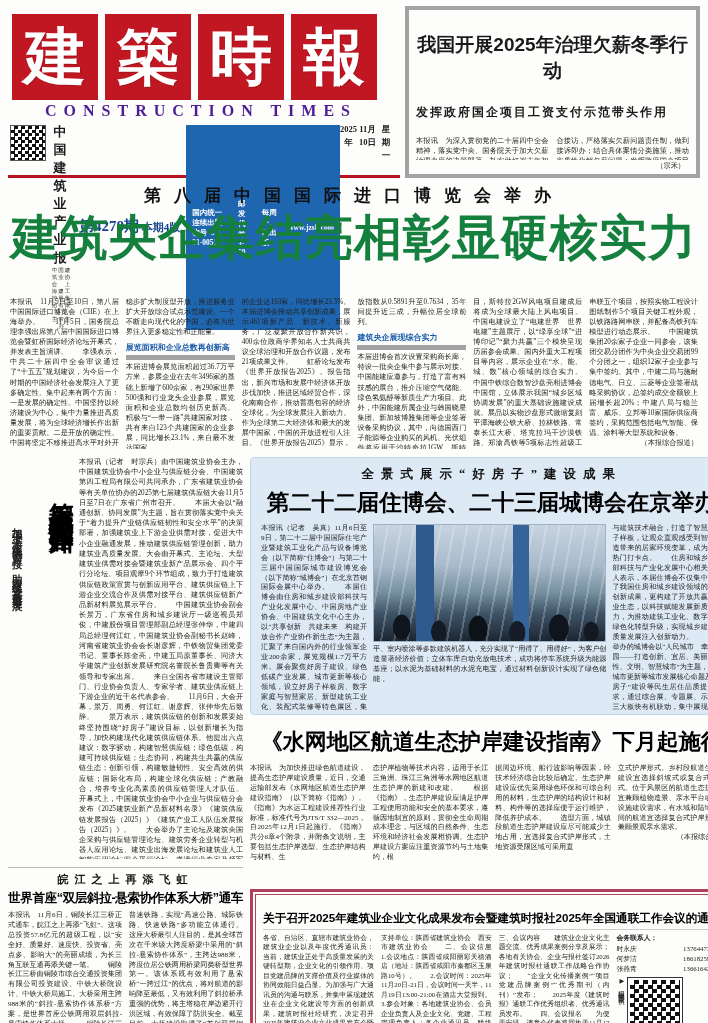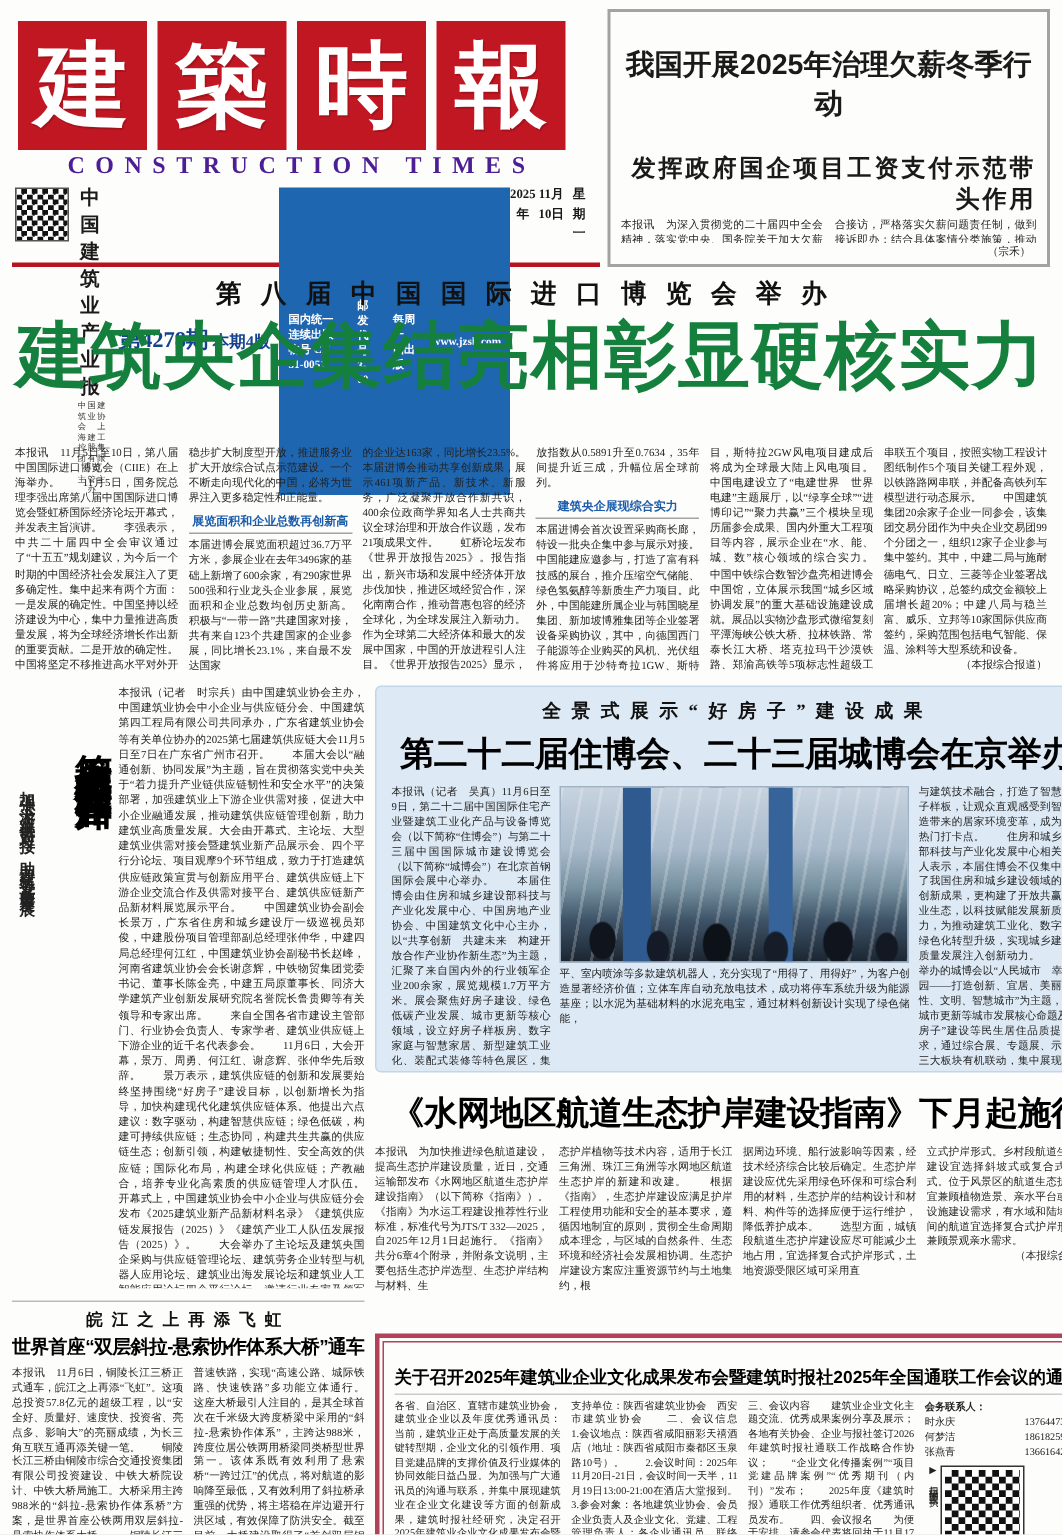--- a/index.html
+++ b/index.html
@@ -25,38 +25,38 @@
   .paper-type{text-align:center;flex:1;}
   .paper-type .pt1{font-size:13px;font-weight:bold;letter-spacing:3px;}
   .paper-type .pt2{font-size:5.5px;color:#333;letter-spacing:1px;}
   .issue{font-size:11px;color:#15418f;font-weight:bold;white-space:nowrap;padding:0 6px;}
   .issue b{font-size:15px;font-family:"Liberation Serif",serif;}
   .blue-bar{background:#1f66b0;color:#fff;font-size:7.5px;display:flex;gap:10px;
             justify-content:space-around;align-items:center;padding:2px 6px;margin-top:2px;font-weight:bold;}
   .datebox{width:54px;text-align:center;font-size:8.5px;font-weight:bold;line-height:1.5;
            display:flex;justify-content:center;}
   
-  .mast-right{flex:1;border:2px solid #a3a3a3;margin-left:5px;padding:6px 7px 3px;display:flex;flex-direction:column;}
+  .mast-right{flex:1;border:4px solid #a3a3a3;margin-left:5px;padding:6px 7px 3px;display:flex;flex-direction:column;}
   .wage-title{font-family:"Liberation Sans",sans-serif;font-weight:bold;font-size:19px;
               text-align:center;letter-spacing:0;}
-  .wage-sub{font-size:16px;font-weight:bold;text-align:right;letter-spacing:2px;margin:4px 0 1px;}
+  .wage-sub{font-size:12px;font-weight:bold;text-align:left;letter-spacing:2px;margin:4px 0 15px;}
   .wage-body{flex:1;display:flex;gap:8px;overflow:hidden;}
   .wage-col{flex:1;font-size:7.2px;line-height:1.42;text-align:justify;color:#222;}
   .wage-byline{text-align:right;font-size:7.2px;padding:1px 4px 0 0;color:#222;}
 
   
   .lead{padding:6px 2px 4px;}
   .lead-kicker{text-align:center;font-family:"Liberation Sans",sans-serif;font-size:17px;
                letter-spacing:13px;font-weight:bold;color:#111;}
   .lead-headline{text-align:center;font-family:"Liberation Sans",sans-serif;font-weight:900;
                  font-size:48px;letter-spacing:1px;line-height:1.12;margin-top:4px;color:#15803d;}
   .lead-cols{display:flex;gap:7px;margin-top:9px;height:152px;overflow:hidden;}
   .lead-col{flex:1;font-size:7.2px;line-height:1.4;text-align:justify;color:#222;}
-  .subhead{display:block;text-align:center;color:#1b5cab;font-weight:bold;font-size:8px;
-           font-family:"Liberation Sans",sans-serif;border-bottom:1px solid #a3a3a3;
+  .subhead{display:block;color:#1b5cab;font-weight:bold;font-size:8px;
+           font-family:"Liberation Sans",sans-serif;border-bottom:5px solid #a3a3a3;
            padding:3px 0 2px;margin:2px 0;}
   .tag-right{display:block;text-align:right;}
 
   
   .main-cols{display:flex;gap:7px;margin-top:4px;height:592px;}
   .left-col{width:237px;display:flex;flex-direction:column;}
   .right-col{flex:1;display:flex;flex-direction:column;}
 
   
   .supply{height:402px;display:flex;overflow:hidden;}

